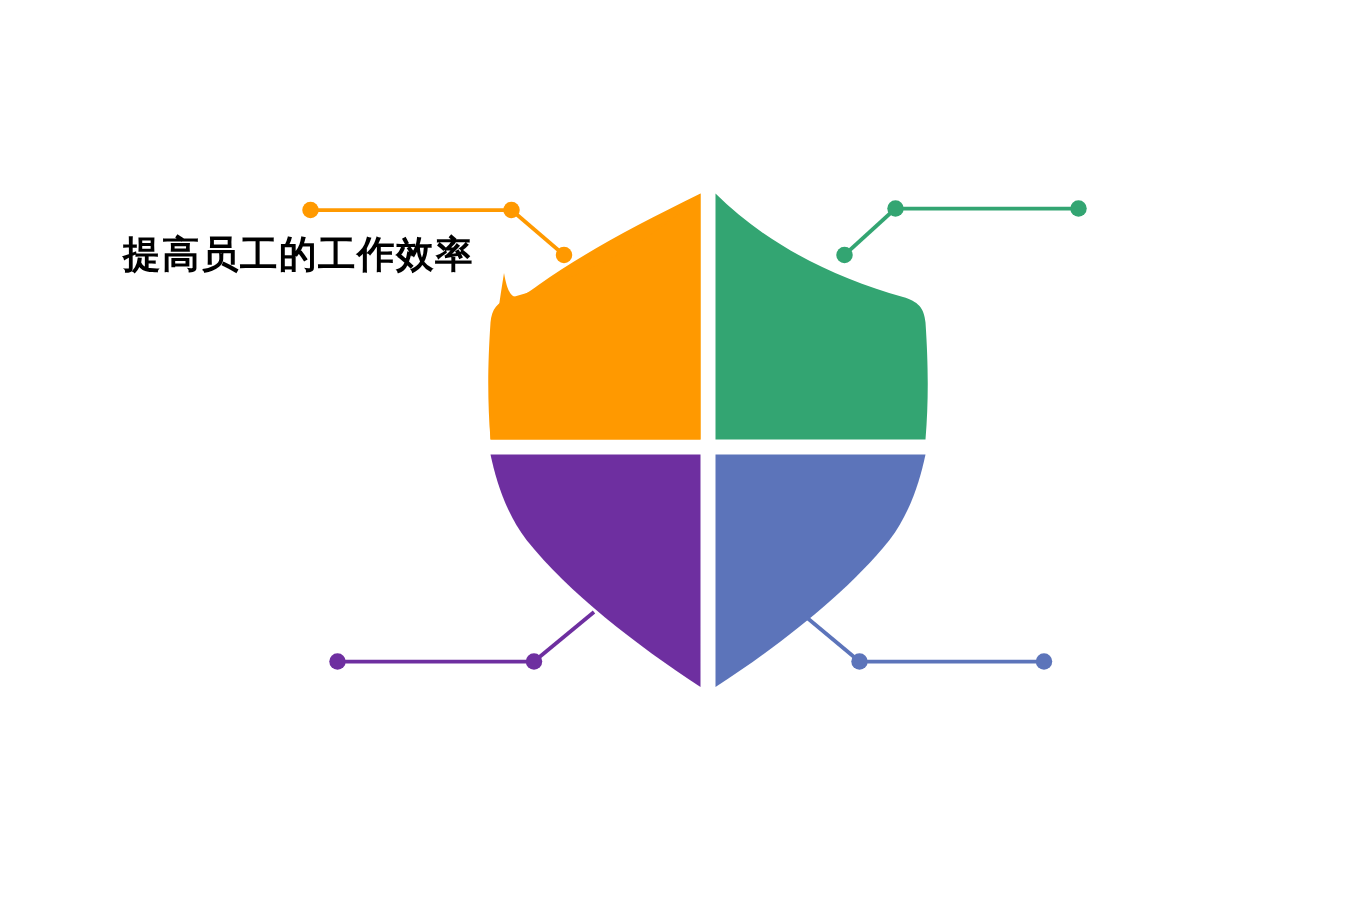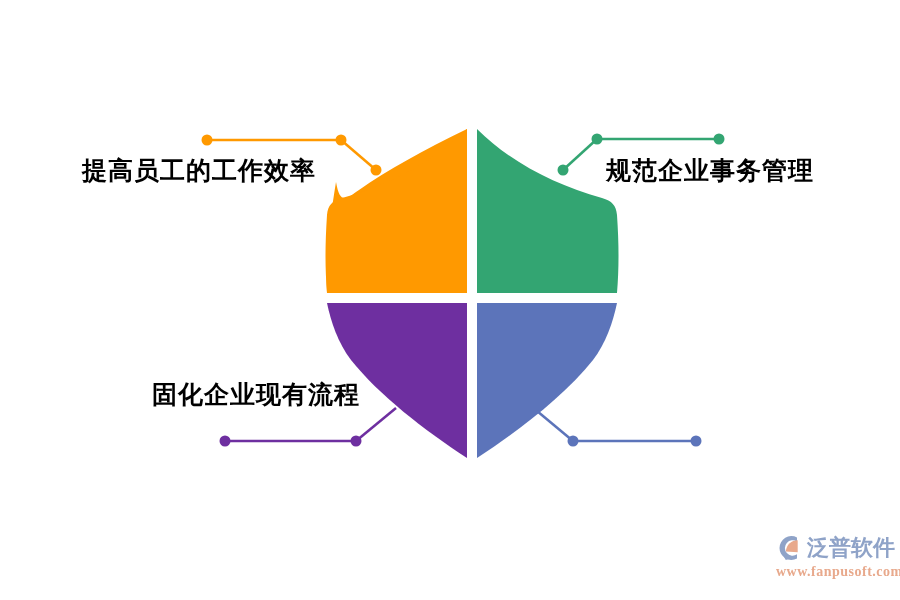--- a/index.html
+++ b/index.html
@@ -146,47 +146,17 @@
       <line x1="692" y1="441" x2="569" y2="441" stroke="#5c74ba" stroke-width="2.5"></line>
       <line x1="569" y1="441" x2="533" y2="411" stroke="#5c74ba" stroke-width="2.5"></line>
       <circle cx="692" cy="441" r="5.5" fill="#5c74ba"></circle>
       <circle cx="569" cy="441" r="5.5" fill="#5c74ba"></circle>
     </g>
 
   </svg>
 
   <div class="label label-tl">提高员工的工作效率</div>
 
-  <div class="label label-tr">规范企业事务管理</div>
-
-  <div class="label label-bl">固化企业现有流程</div>
 
 
-  <div id="brand-logo">
-    <div class="brand-row">
-      <svg class="brand-mark" viewBox="0 0 40 40">
-        <path d="M 20,2
-                 A 18,18 0 1 0 20,38
-                 A 18,18 0 0 0 20,2
-                 Z
-                 M 20,7
-                 A 13,13 0 1 1 20,33
-                 A 13,13 0 1 1 20,7 Z" fill="#8fa3c8" opacity="0"></path>
-        <path d="M 30,5
-                 A 17,17 0 1 0 30,35
-                 L 30,29
-                 A 11,11 0 1 1 30,11
-                 Z" fill="#8fa3c8"></path>
-        <path d="M 14,25
-                 C 15,15 22,9 31,9
-                 L 31,26
-                 Z" fill="#e8a98c"></path>
-        <path d="M 10,24
-                 C 13,31 20,34 27,33
-                 L 14,37
-                 C 11,33 10,28 10,24 Z" fill="#8fa3c8"></path>
-      </svg>
-      <span class="brand-name">泛普软件</span>
-    </div>
-    <div class="brand-url">www.fanpusoft.com</div>
-  </div>
+
 
 </div>
 
 </body></html>

